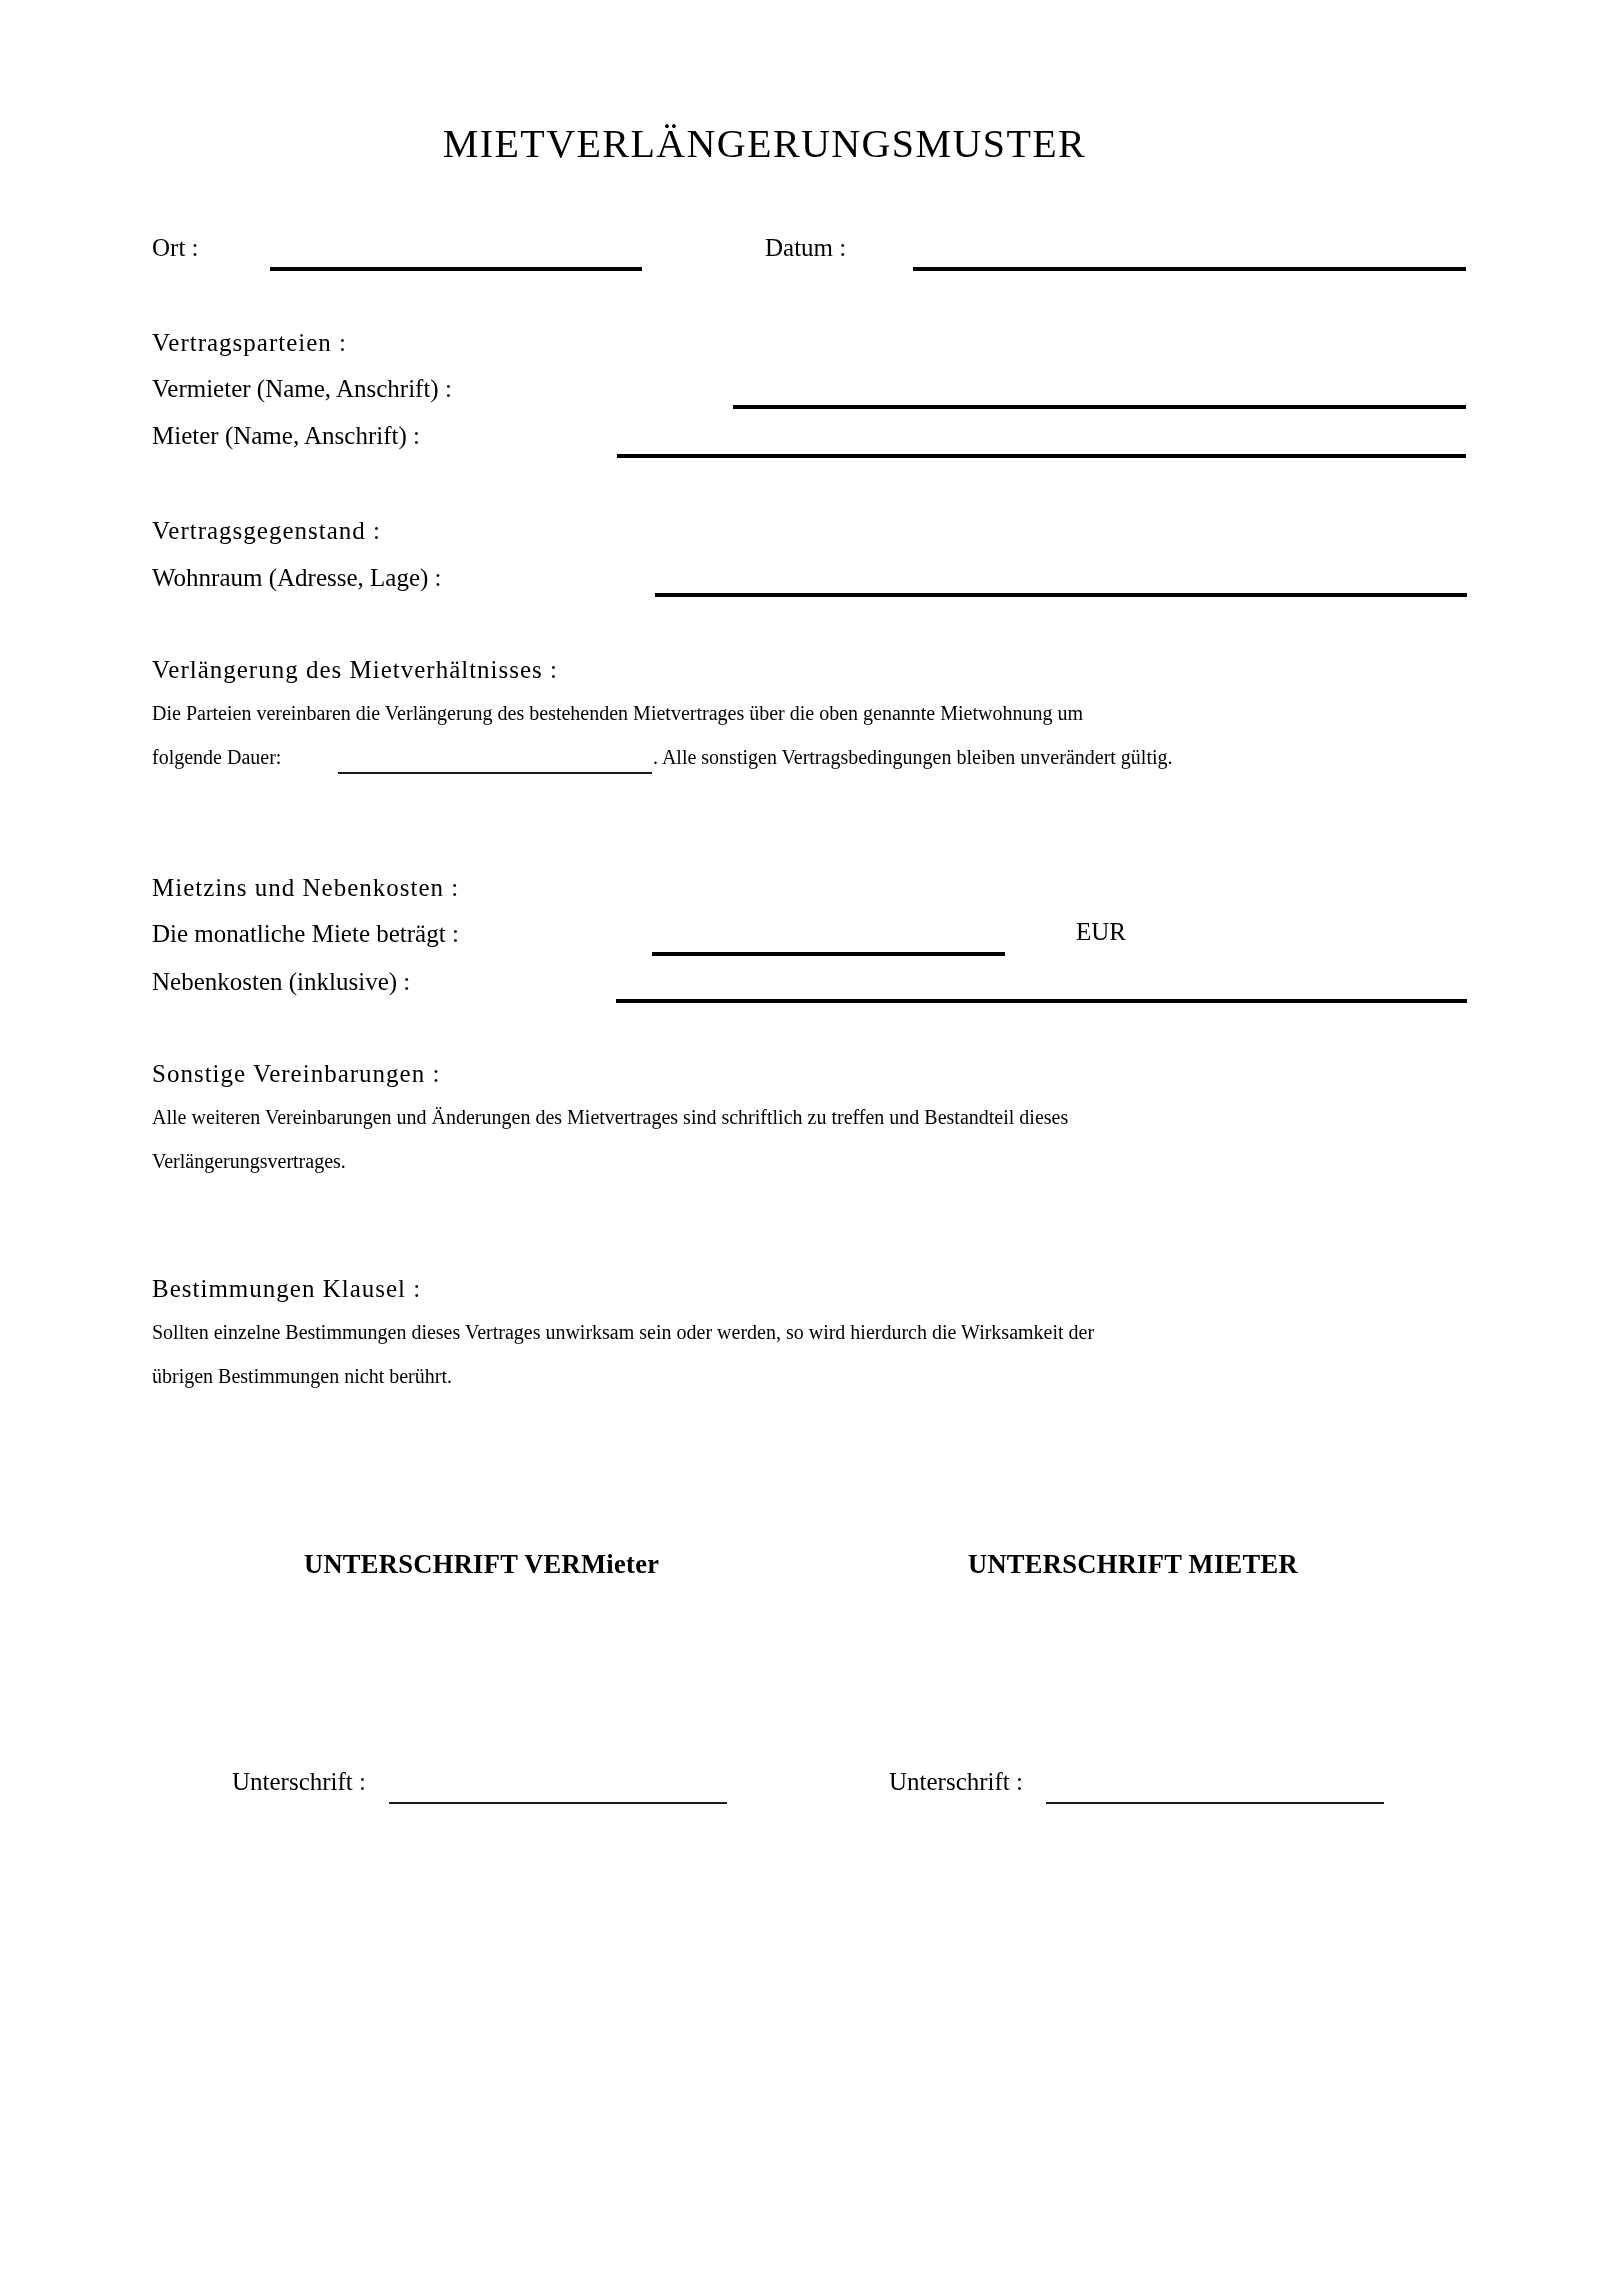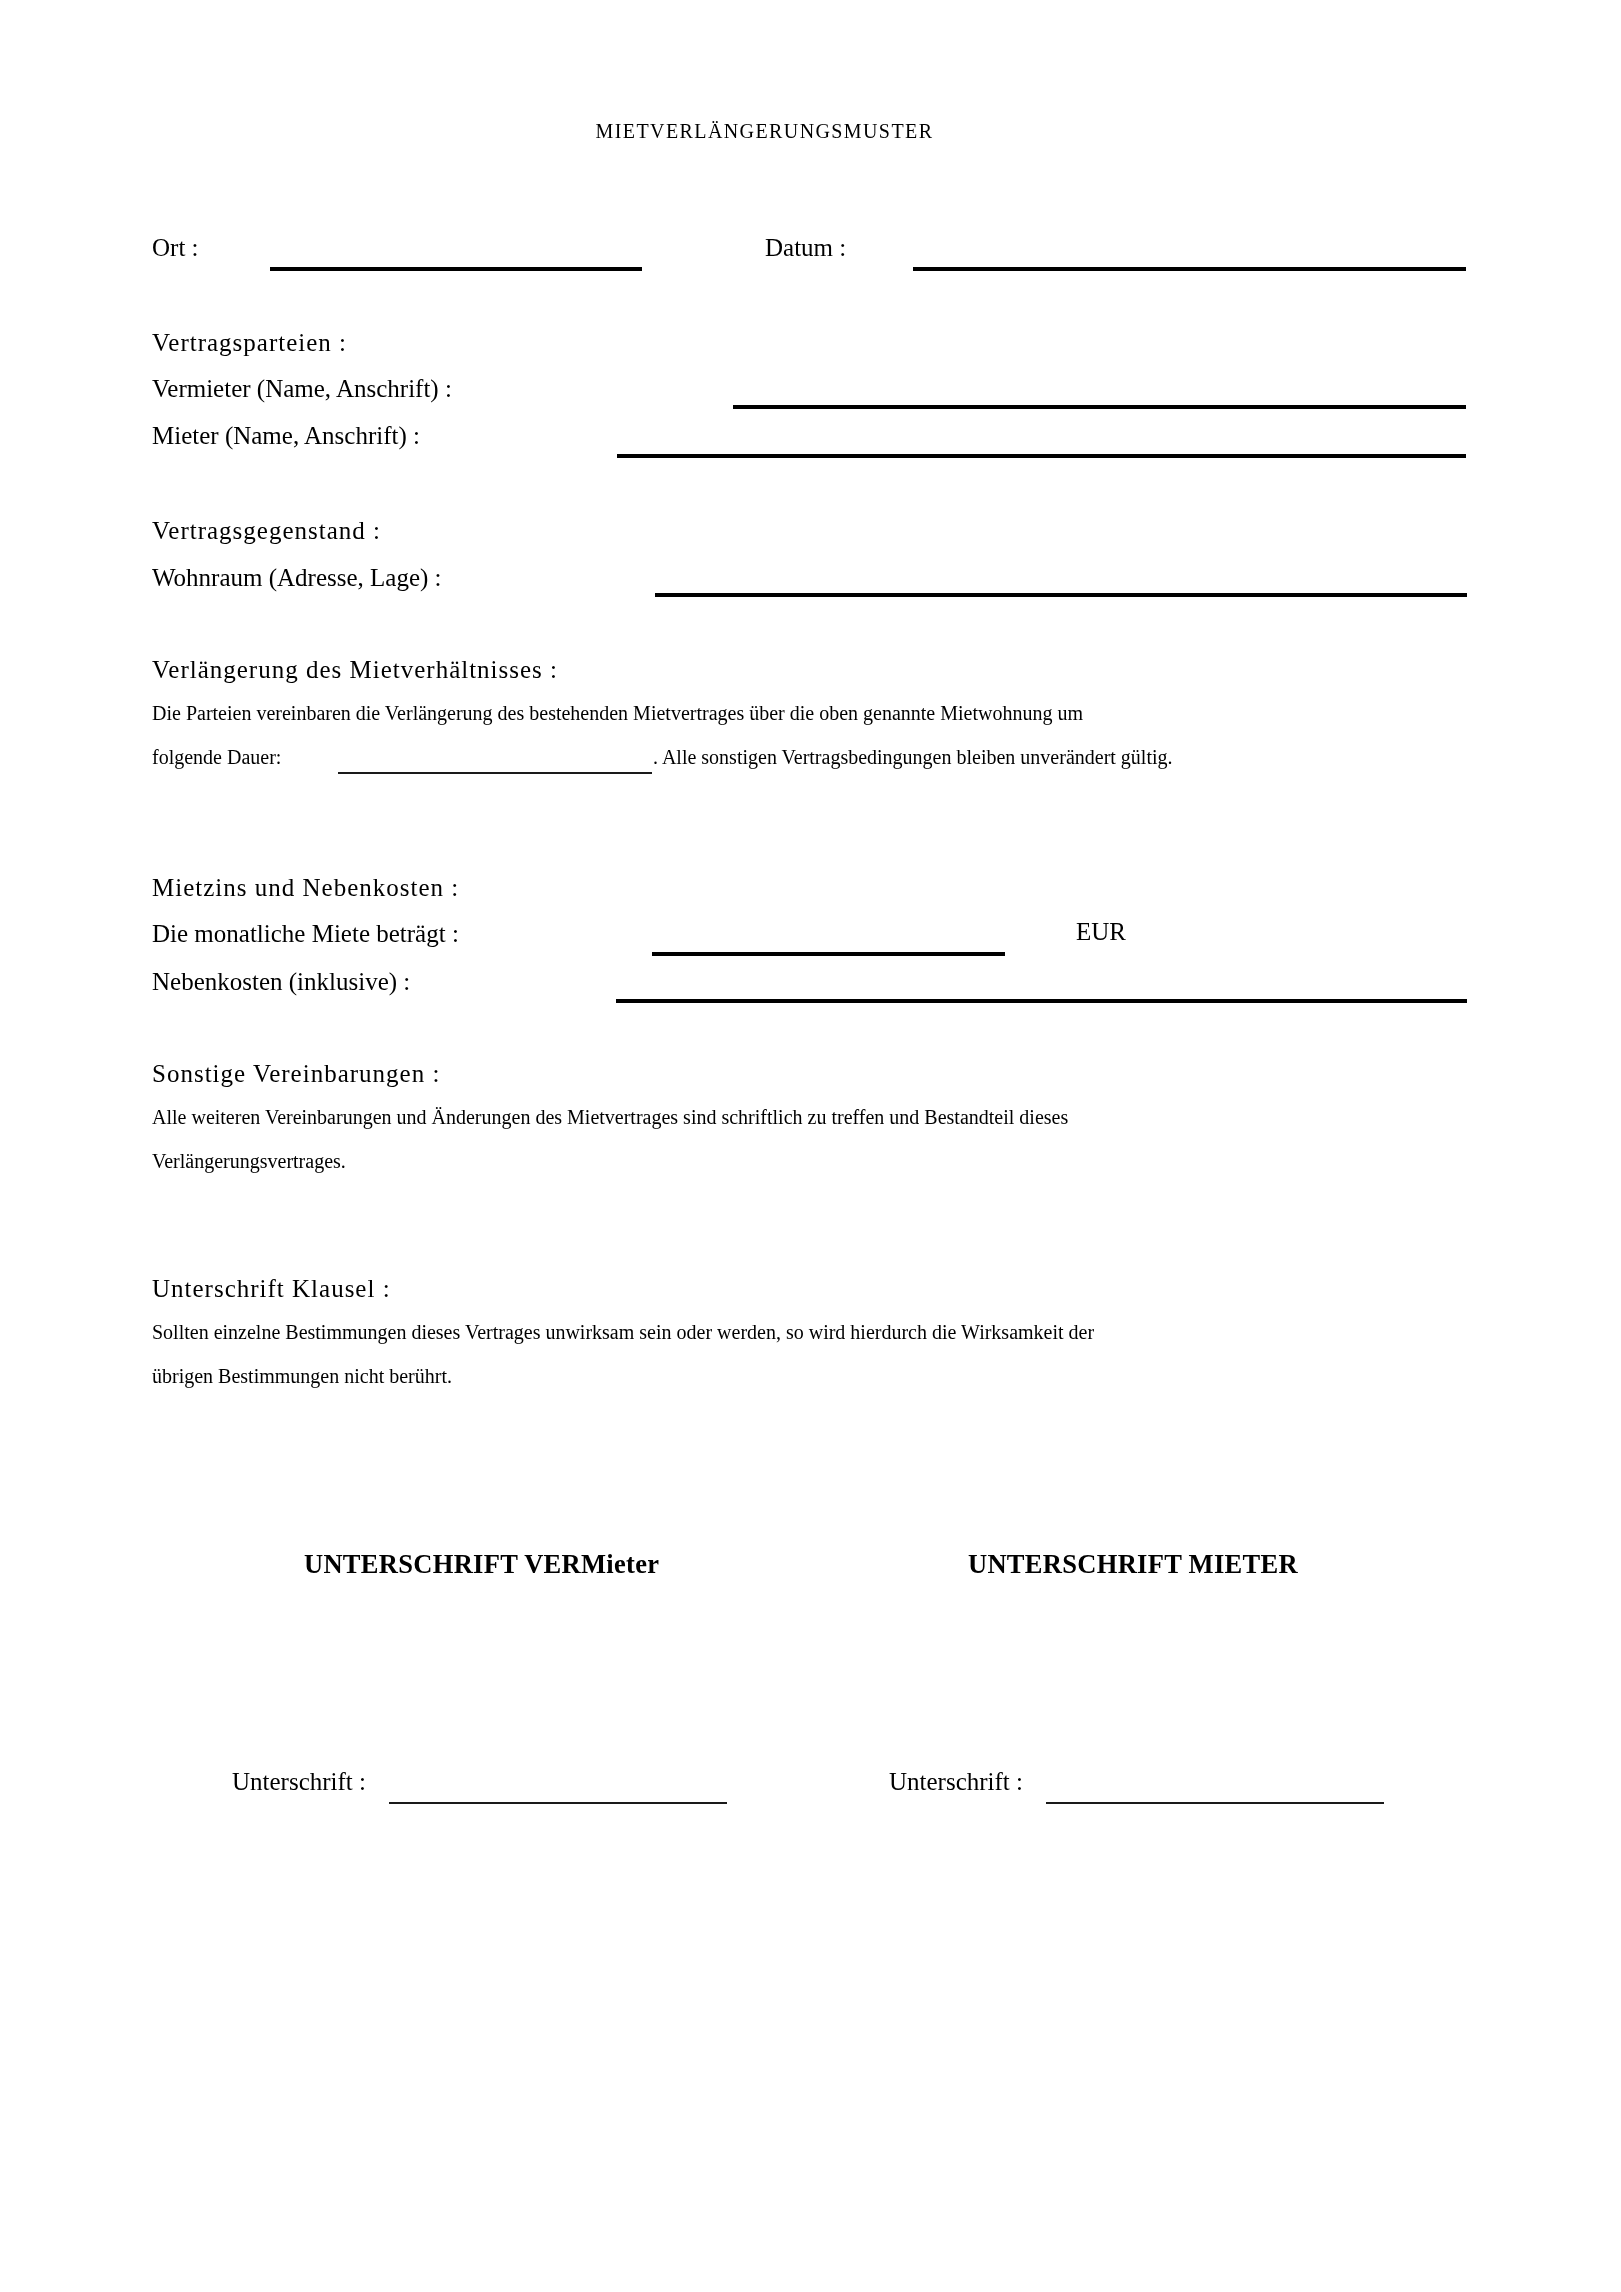--- a/index.html
+++ b/index.html
@@ -20,21 +20,21 @@
     overflow: hidden;
   }
 
   
   .doc-title {
     position: absolute;
     left: 0;
     top: 120px;
     width: 1529px;
     text-align: center;
-    font-size: 20px;
+    font-size: 40px;
     letter-spacing: 1.4px;
     white-space: nowrap;
   }
 
   
   .txt {
     position: absolute;
     font-size: 25px;
     line-height: 1.0;
     white-space: nowrap;
@@ -113,21 +113,21 @@
   <div class="txt" style="left:1076px; top:919px;">EUR</div>
 
   <div class="txt" style="left:152px; top:969px;">Nebenkosten (inklusive) :</div>
   <div class="rule" style="left:616px; top:999px; width:851px;"></div>
 
   <div class="txt section-head" style="left:152px; top:1061px;">Sonstige Vereinbarungen :</div>
 
   <div class="body-line" style="left:152px; top:1107px;">Alle weiteren Vereinbarungen und Änderungen des Mietvertrages sind schriftlich zu treffen und Bestandteil dieses</div>
   <div class="body-line" style="left:152px; top:1151px;font-family:Liberation Serif, serif;">Verlängerungsvertrages.</div>
 
-  <div class="txt section-head" style="left:152px; top:1276px;">Unterschrift Klausel :</div>
+  <div class="txt section-head" style="left:152px; top:1276px;">Bestimmungen Klausel :</div>
 
   <div class="body-line" style="left:152px; top:1322px;">Sollten einzelne Bestimmungen dieses Vertrages unwirksam sein oder werden, so wird hierdurch die Wirksamkeit der</div>
   <div class="body-line" style="left:152px; top:1366px;">übrigen Bestimmungen nicht berührt.</div>
 
   <div class="sig-head" style="left:304px; top:1549px;">UNTERSCHRIFT VERMieter</div>
   <div class="sig-head" style="left:968px; top:1549px;">UNTERSCHRIFT MIETER</div>
 
   <div class="txt" style="left:232px; top:1769px;">Unterschrift :</div>
   <div class="blank" style="left:389px; top:1802px; width:338px;"></div>
 

